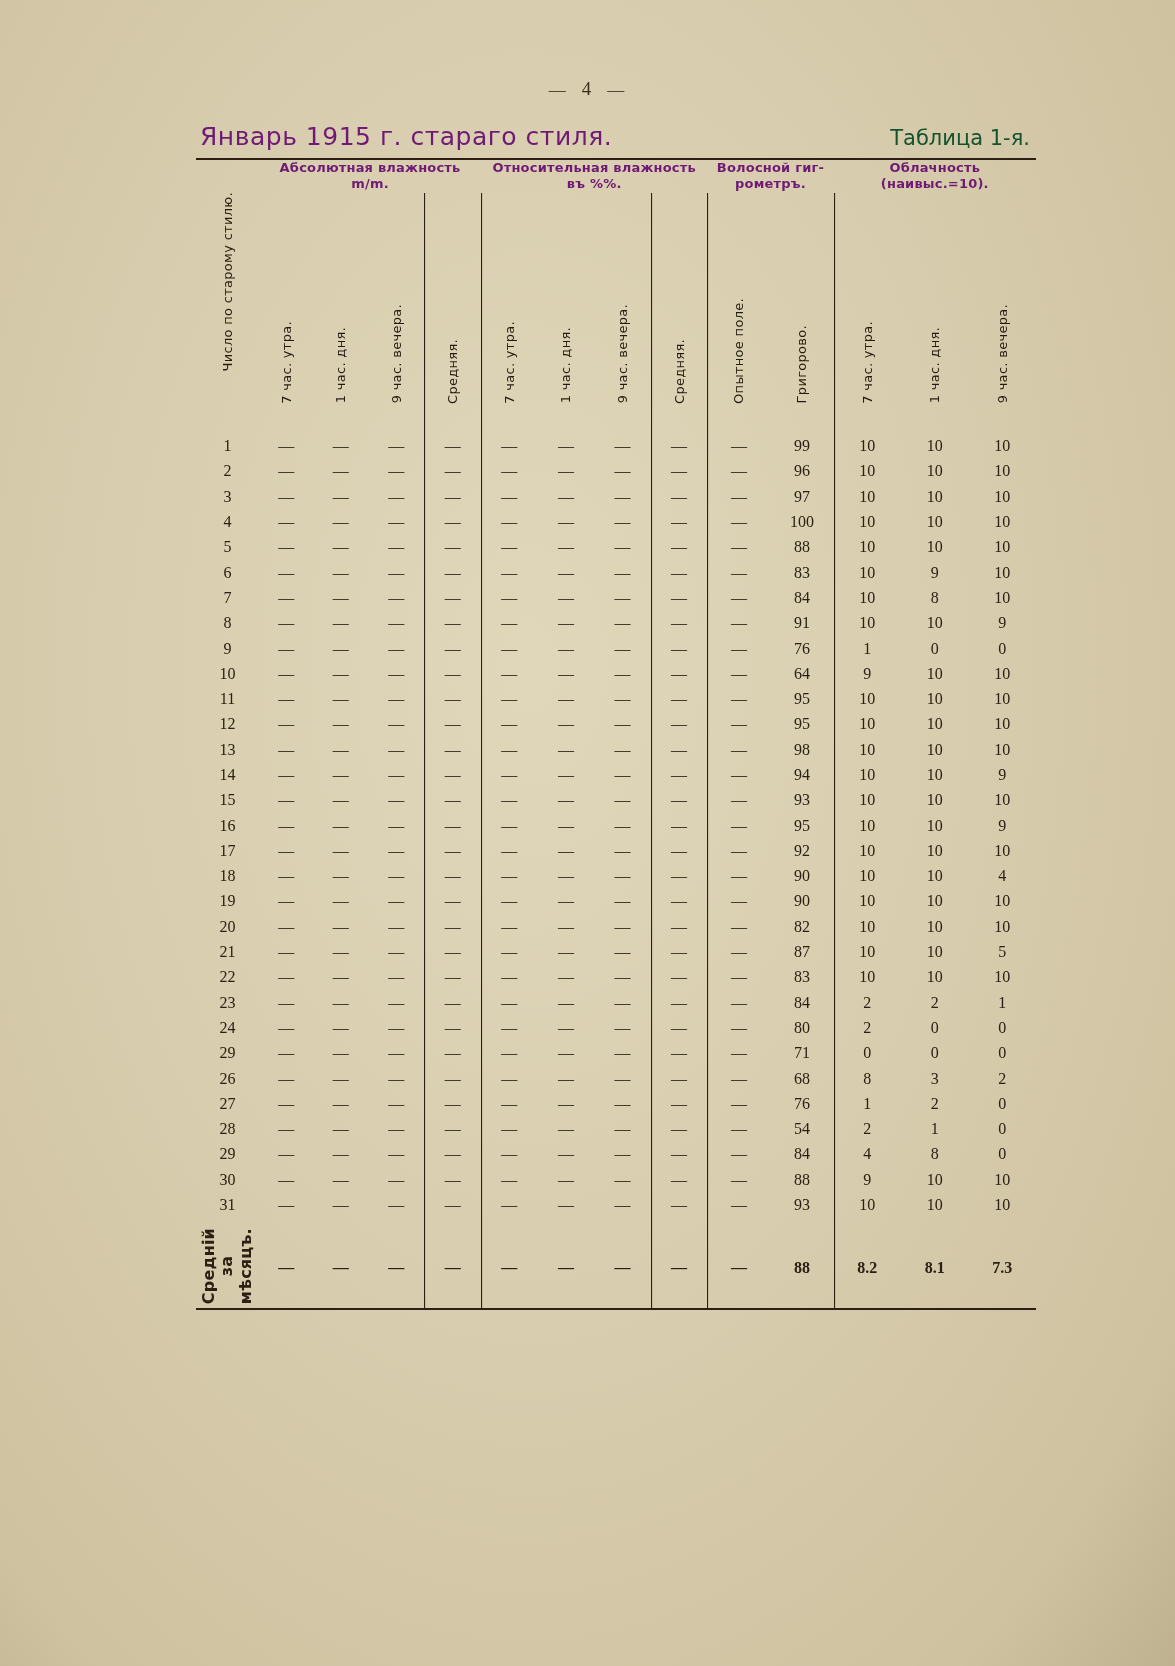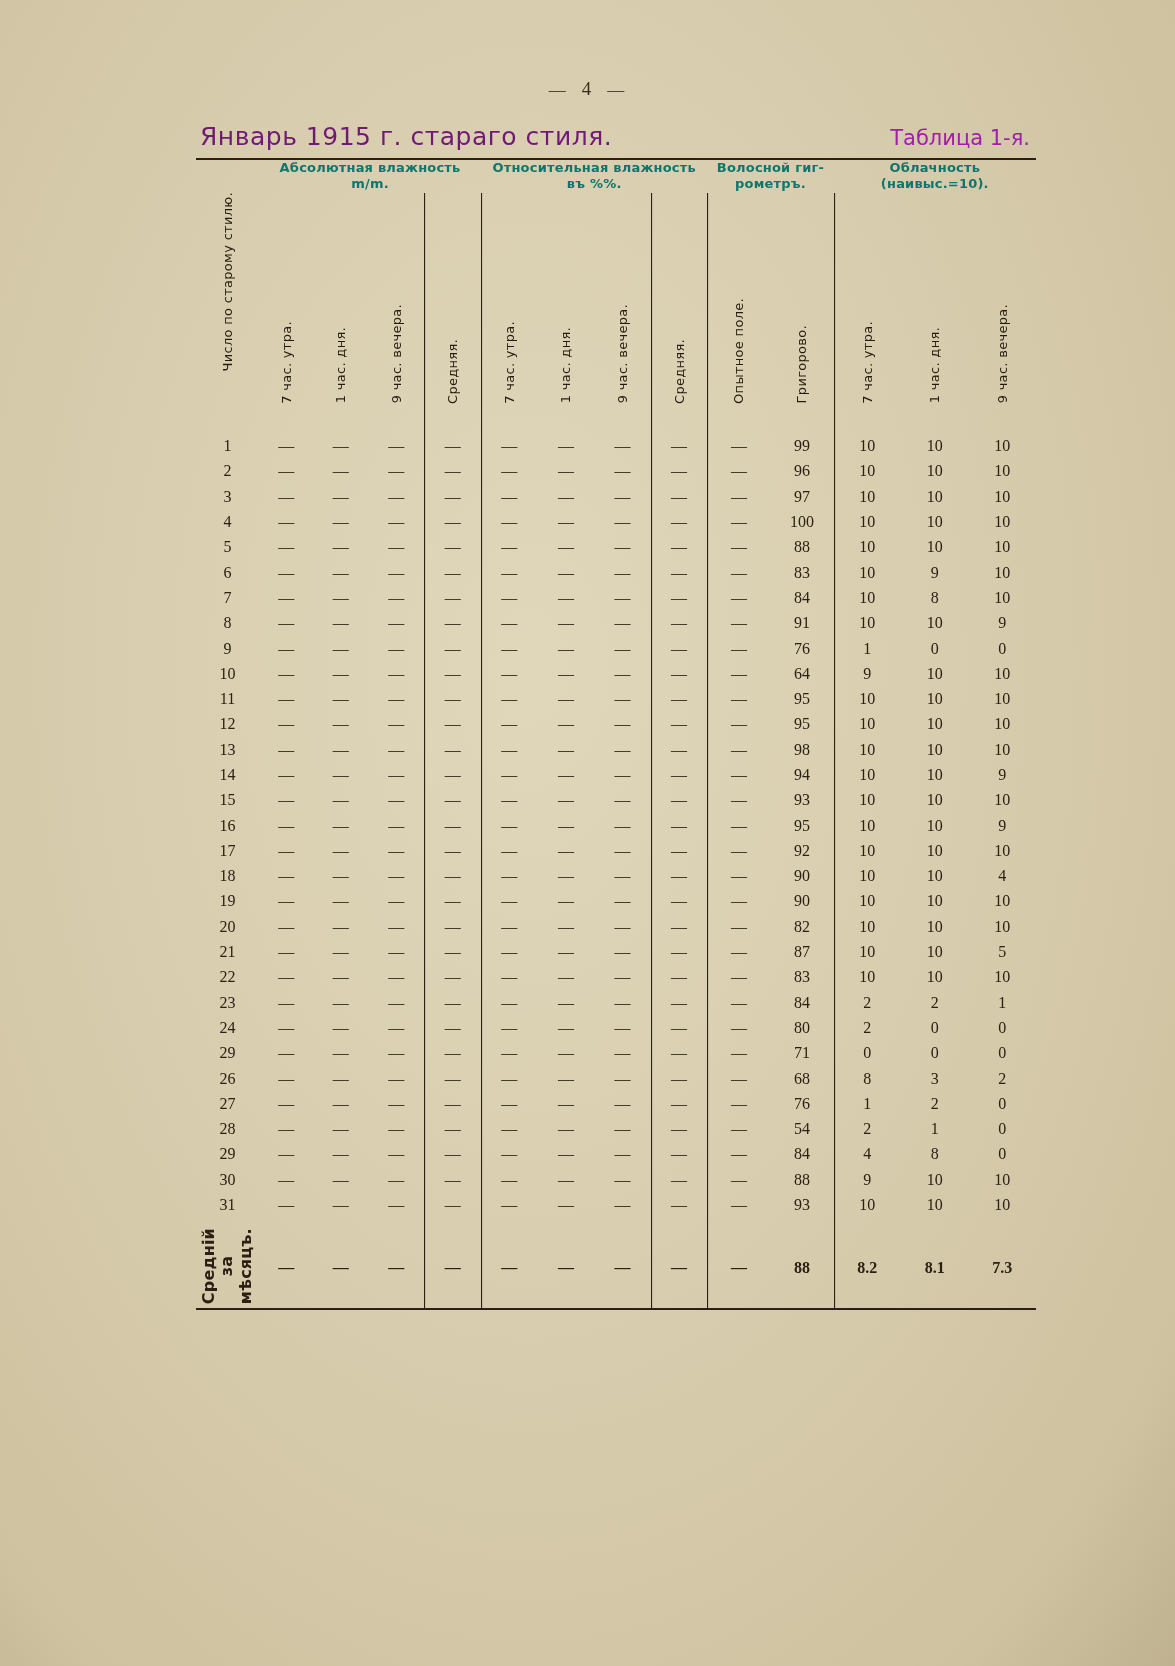--- a/index.html
+++ b/index.html
@@ -52,21 +52,21 @@
   }
   .main-title {
     font-family: "DejaVu Sans", sans-serif;
     font-size: 25px;
     letter-spacing: 0.5px;
     color: #701a75;
   }
   .table-no {
     font-family: "DejaVu Sans", sans-serif;
     font-size: 21px;
-    color: #a21caf;
+    color: #14532d;
     text-align: right;
   }
 
   table.grid {
     position: absolute;
     top: 158px;
     left: 196px;
     width: 840px;
     border-collapse: collapse;
     font-size: 15px;
@@ -83,21 +83,21 @@
   }
   .hdr-group {
     text-align: center;
     font-family: "DejaVu Sans", sans-serif;
     font-size: 13px;
     font-weight: bold;
     letter-spacing: 0.2px;
     padding: 7px 2px 6px 2px;
     line-height: 1.25;
     border-bottom: 1.2px solid #2b2013;
-    color: #0f766e;
+    color: #701a75;
   }
   .vrule-r { border-right: 1.2px solid #2b2013; }
 
   .vert {
     writing-mode: vertical-rl;
     transform: rotate(180deg);
     white-space: nowrap;
     font-family: "DejaVu Sans", sans-serif;
     font-size: 13px;
     letter-spacing: 0.3px;

